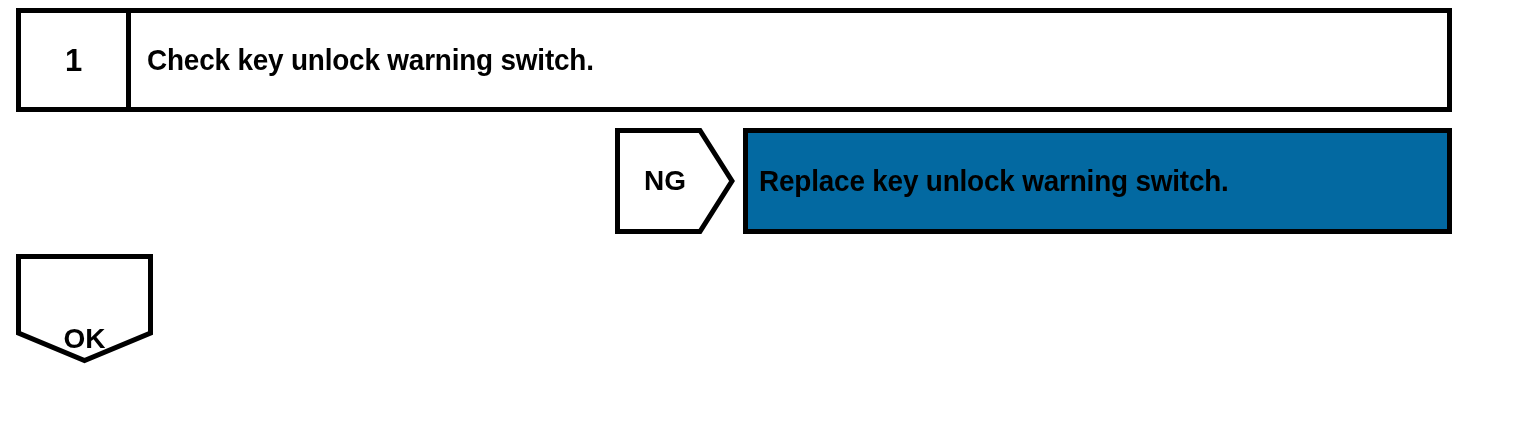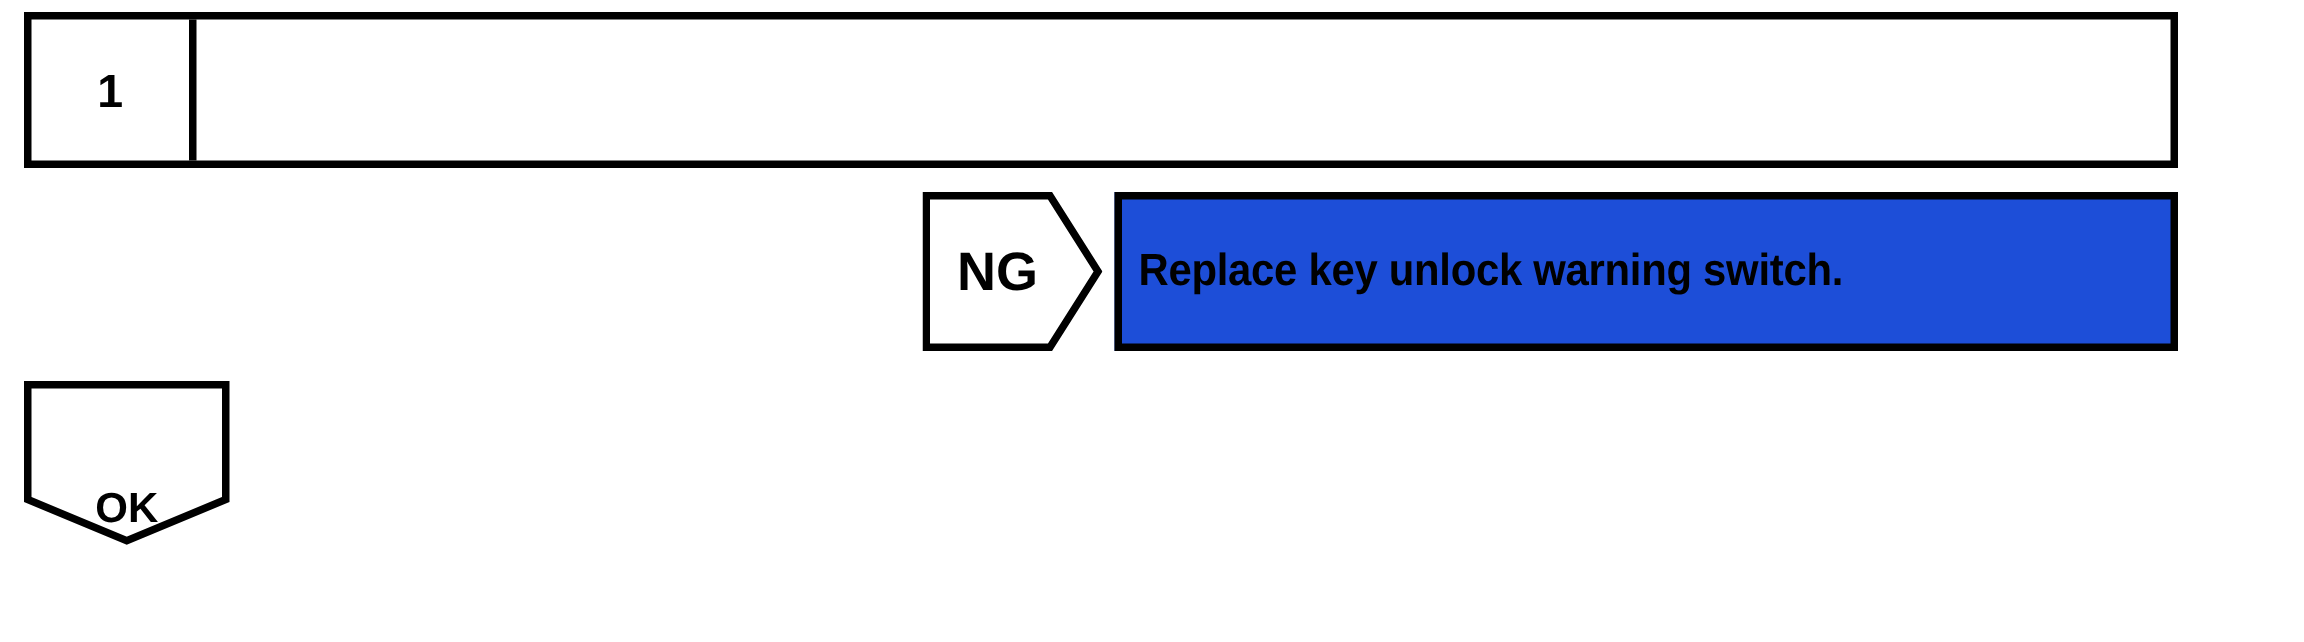--- a/index.html
+++ b/index.html
@@ -78,37 +78,37 @@
   .ng-tag svg { display: block; width: 120px; height: 106px; }
   .ng-label {
     position: absolute;
     left: 615px;
     top: 128px;
     width: 100px;
     height: 106px;
     display: flex;
     align-items: center;
     justify-content: center;
-    font-size: 36px;
+    font-size: 28px;
     font-weight: bold;
     color: #000000;
     letter-spacing: 0px;
     line-height: 1;
     pointer-events: none;
   }
 
   .action-row {
     position: absolute;
     left: 743px;
     top: 128px;
     width: 709px;
     height: 106px;
     box-sizing: border-box;
     border: 5px solid #000000;
-    background: #1d4ed8;
+    background: #0369a1;
     display: flex;
     align-items: center;
     padding-left: 11px;
   }
   .action-text {
     font-size: 30px;
     font-weight: bold;
     color: #000000;
     line-height: 1;
     letter-spacing: -0.2px;
@@ -146,20 +146,23 @@
 </style>
 </head>
 <body>
 
 <div id="canvas">
 
   <div class="step-row">
     <div class="step-number-cell">
       <span class="step-number">1</span>
     </div>
+    <div class="step-text-cell">
+      <span class="step-text">Check key unlock warning switch.</span>
+    </div>
   </div>
 
   <div class="ng-tag">
     <svg viewBox="0 0 120 106" preserveAspectRatio="none">
       <polygon points="2.5,2.5 85,2.5 117,53 85,103.5 2.5,103.5" fill="#ffffff" stroke="#000000" stroke-width="5" stroke-linejoin="miter"></polygon>
     </svg>
   </div>
   <div class="ng-label">NG</div>
 
   <div class="action-row">

